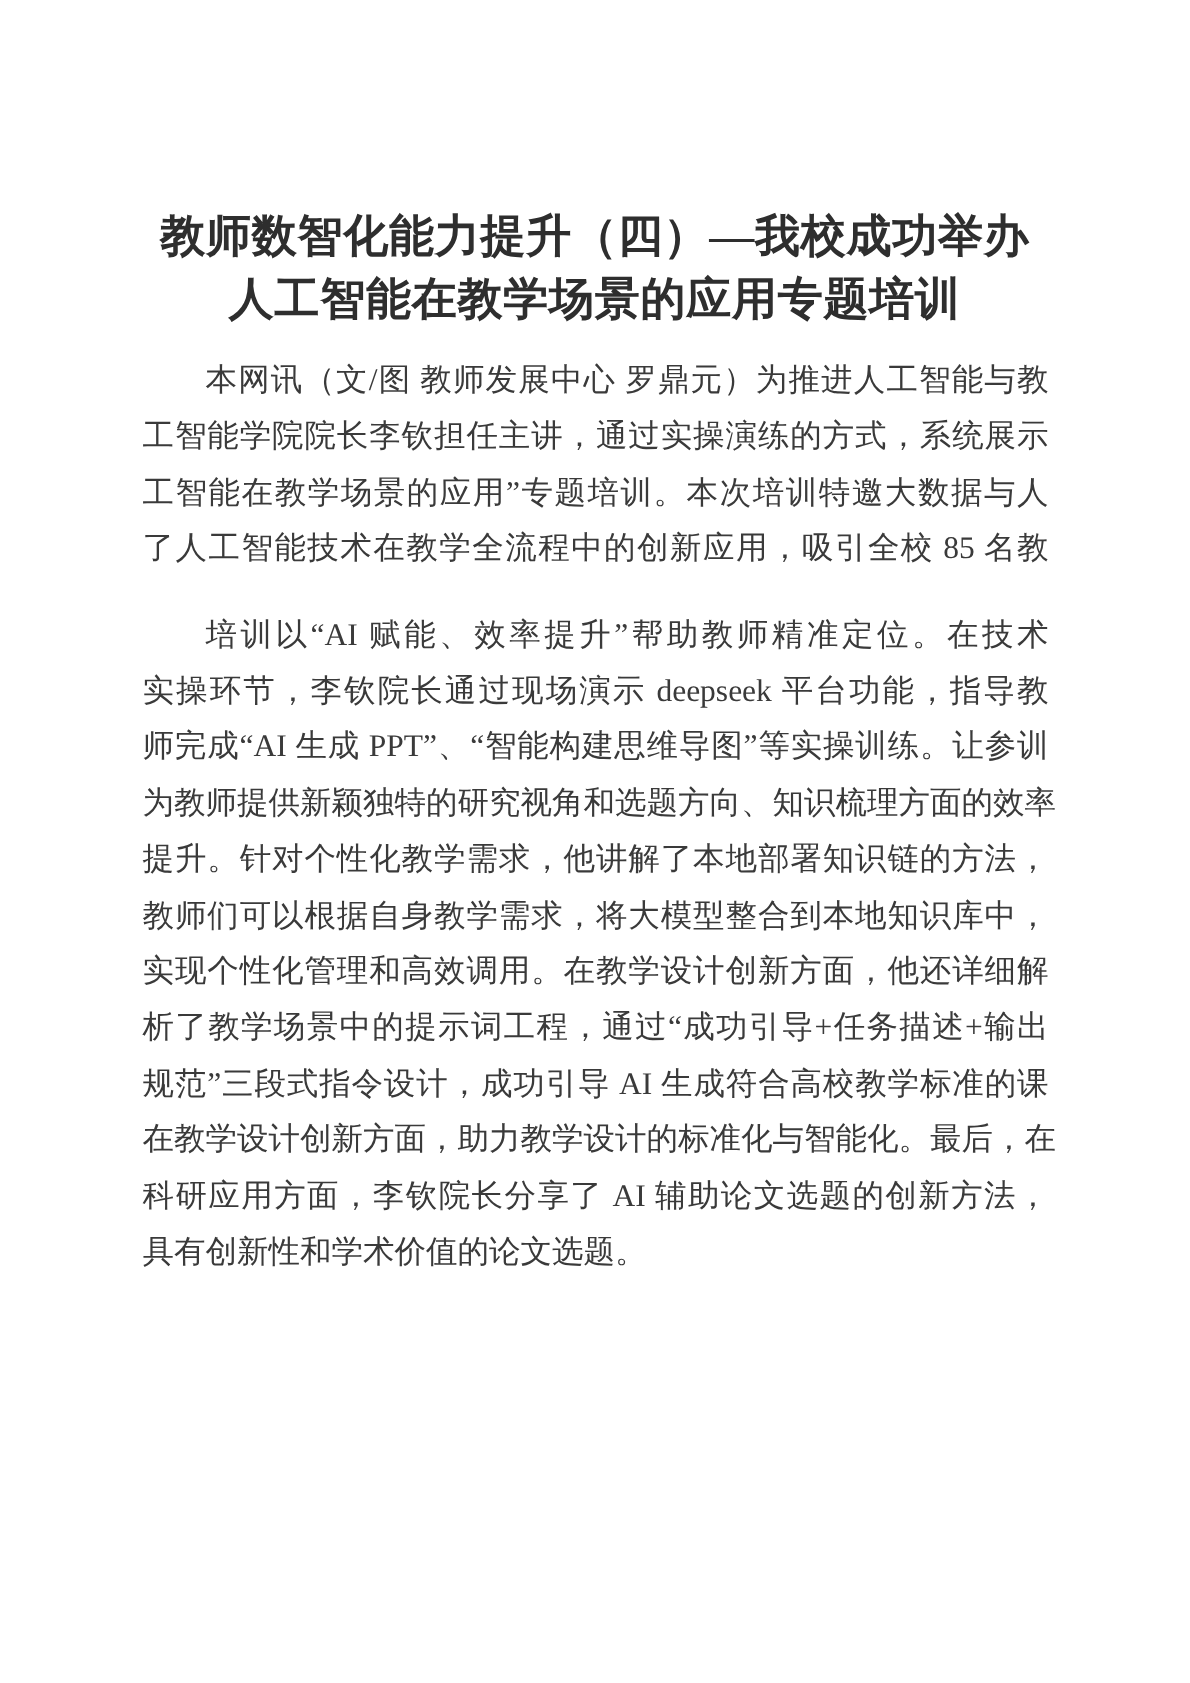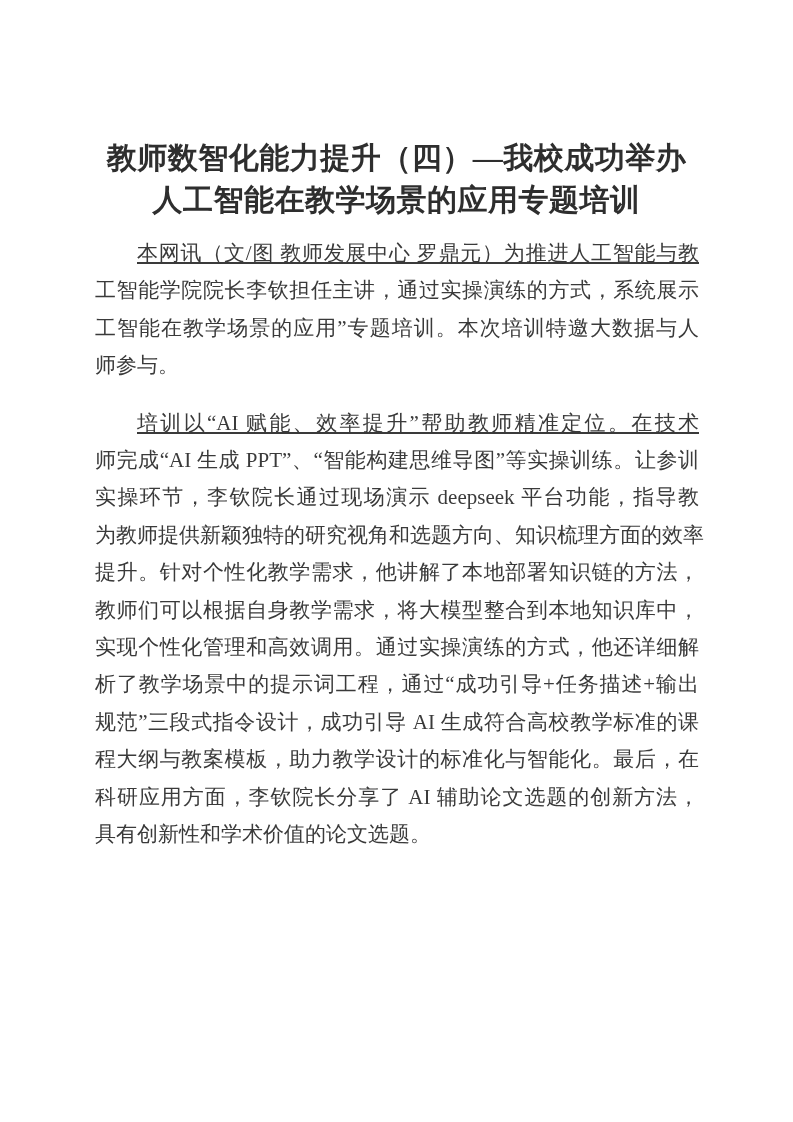--- a/index.html
+++ b/index.html
@@ -43,46 +43,46 @@
     font-size: 21px;
     line-height: 37.4px;
   }
   .paragraph { margin-bottom: 20px; }
   .paragraph .line {
     display: block;
     text-align: justify;
     text-align-last: justify;
     white-space: nowrap;
   }
-  .paragraph .line.first { text-indent: 2em; text-decoration: underline; }
+  .paragraph .line.first { text-indent: 2em; }
   .paragraph .line.last  { text-align-last: left; }
 </style>
 </head>
 <body>
 
 <div class="page">
   <h1 class="doc-title">
     <span class="title-line">教师数智化能力提升（四）—我校成功举办</span>
     <span class="title-line">人工智能在教学场景的应用专题培训</span>
   </h1>
   <section class="article-body">
       <div class="paragraph">
         <span class="line first">本网讯（文/图 教师发展中心 罗鼎元）为推进人工智能与教</span>
         <span class="line">工智能学院院长李钦担任主讲，通过实操演练的方式，系统展示</span>
         <span class="line">工智能在教学场景的应用”专题培训。本次培训特邀大数据与人</span>
-        <span class="line last">师参与。</span>
+        <span class="line">了人工智能技术在教学全流程中的创新应用，吸引全校 85 名教</span>
       </div>
       <div class="paragraph">
         <span class="line first">培训以“AI 赋能、效率提升”帮助教师精准定位。在技术</span>
+        <span class="line">实操环节，李钦院长通过现场演示 deepseek 平台功能，指导教</span>
         <span class="line">师完成“AI 生成 PPT”、“智能构建思维导图”等实操训练。让参训</span>
-        <span class="line">实操环节，李钦院长通过现场演示 deepseek 平台功能，指导教</span>
         <span class="line">为教师提供新颖独特的研究视角和选题方向、知识梳理方面的效率</span>
         <span class="line">提升。针对个性化教学需求，他讲解了本地部署知识链的方法，</span>
         <span class="line">教师们可以根据自身教学需求，将大模型整合到本地知识库中，</span>
-        <span class="line">实现个性化管理和高效调用。通过实操演练的方式，他还详细解</span>
+        <span class="line">实现个性化管理和高效调用。在教学设计创新方面，他还详细解</span>
         <span class="line">析了教学场景中的提示词工程，通过“成功引导+任务描述+输出</span>
         <span class="line">规范”三段式指令设计，成功引导 AI 生成符合高校教学标准的课</span>
-        <span class="line">程大纲与教案模板，助力教学设计的标准化与智能化。最后，在</span>
+        <span class="line">在教学设计创新方面，助力教学设计的标准化与智能化。最后，在</span>
         <span class="line">科研应用方面，李钦院长分享了 AI 辅助论文选题的创新方法，</span>
         <span class="line last">具有创新性和学术价值的论文选题。</span>
       </div>
     </section>
 </div>
 
 </body></html>

